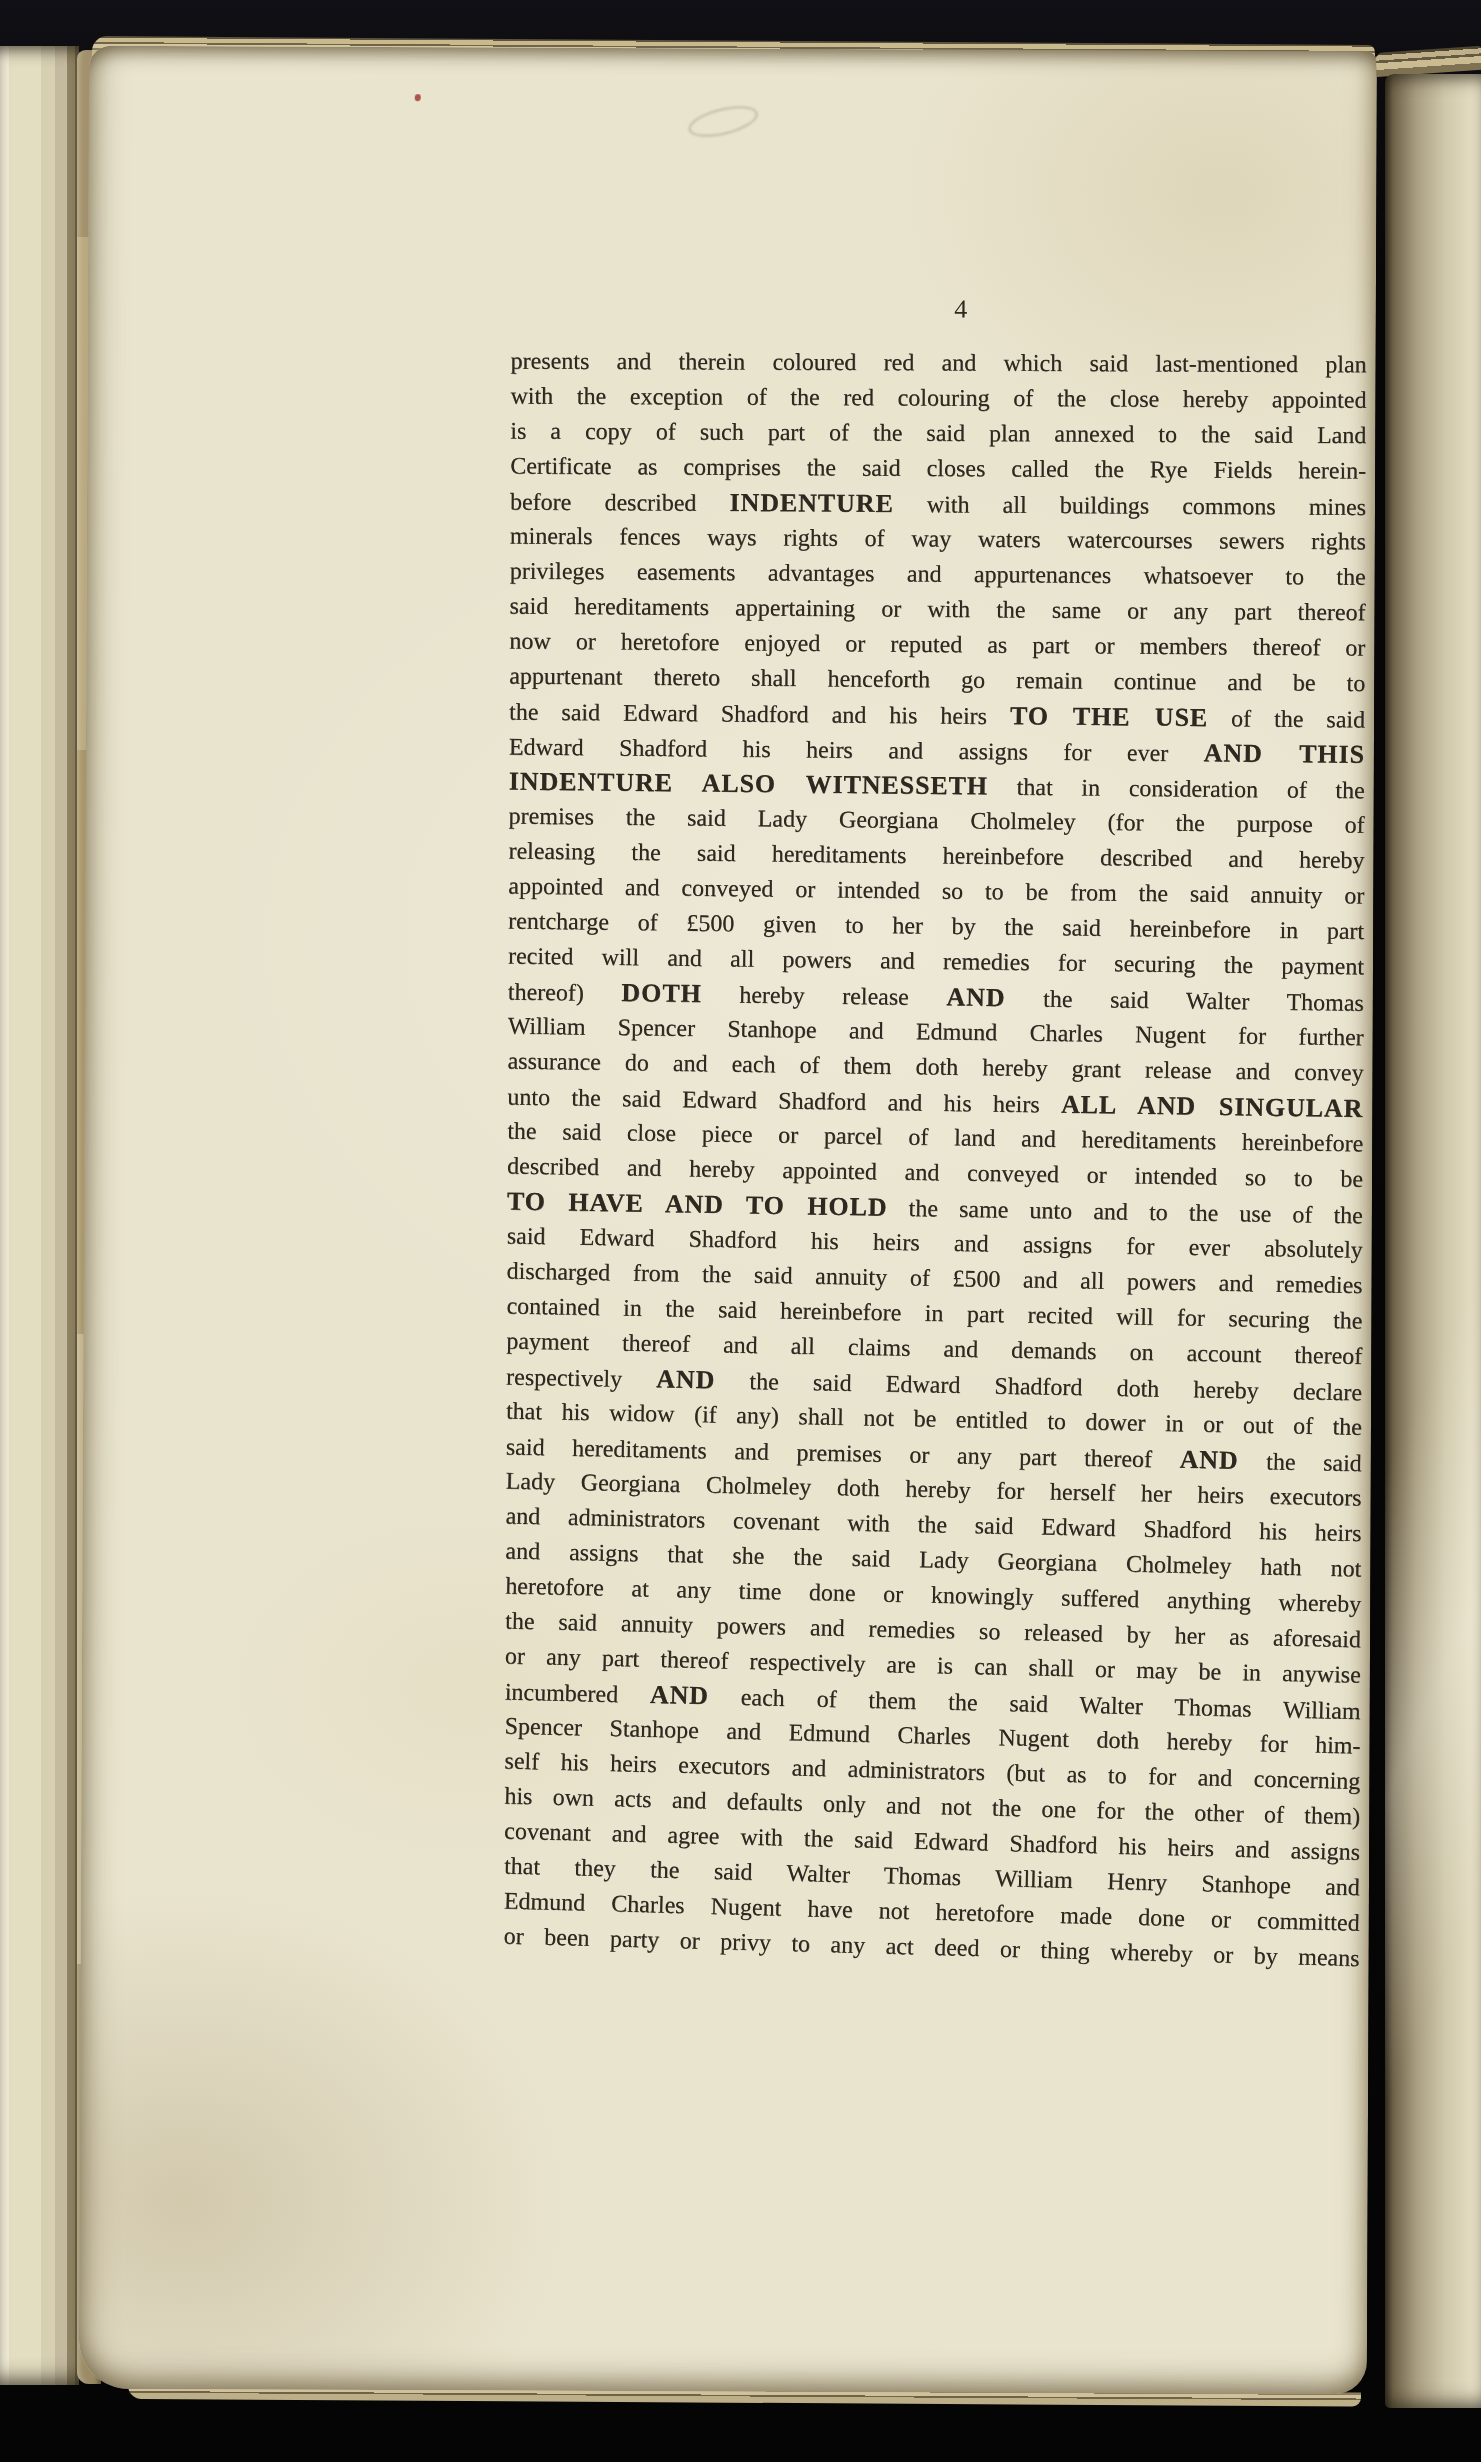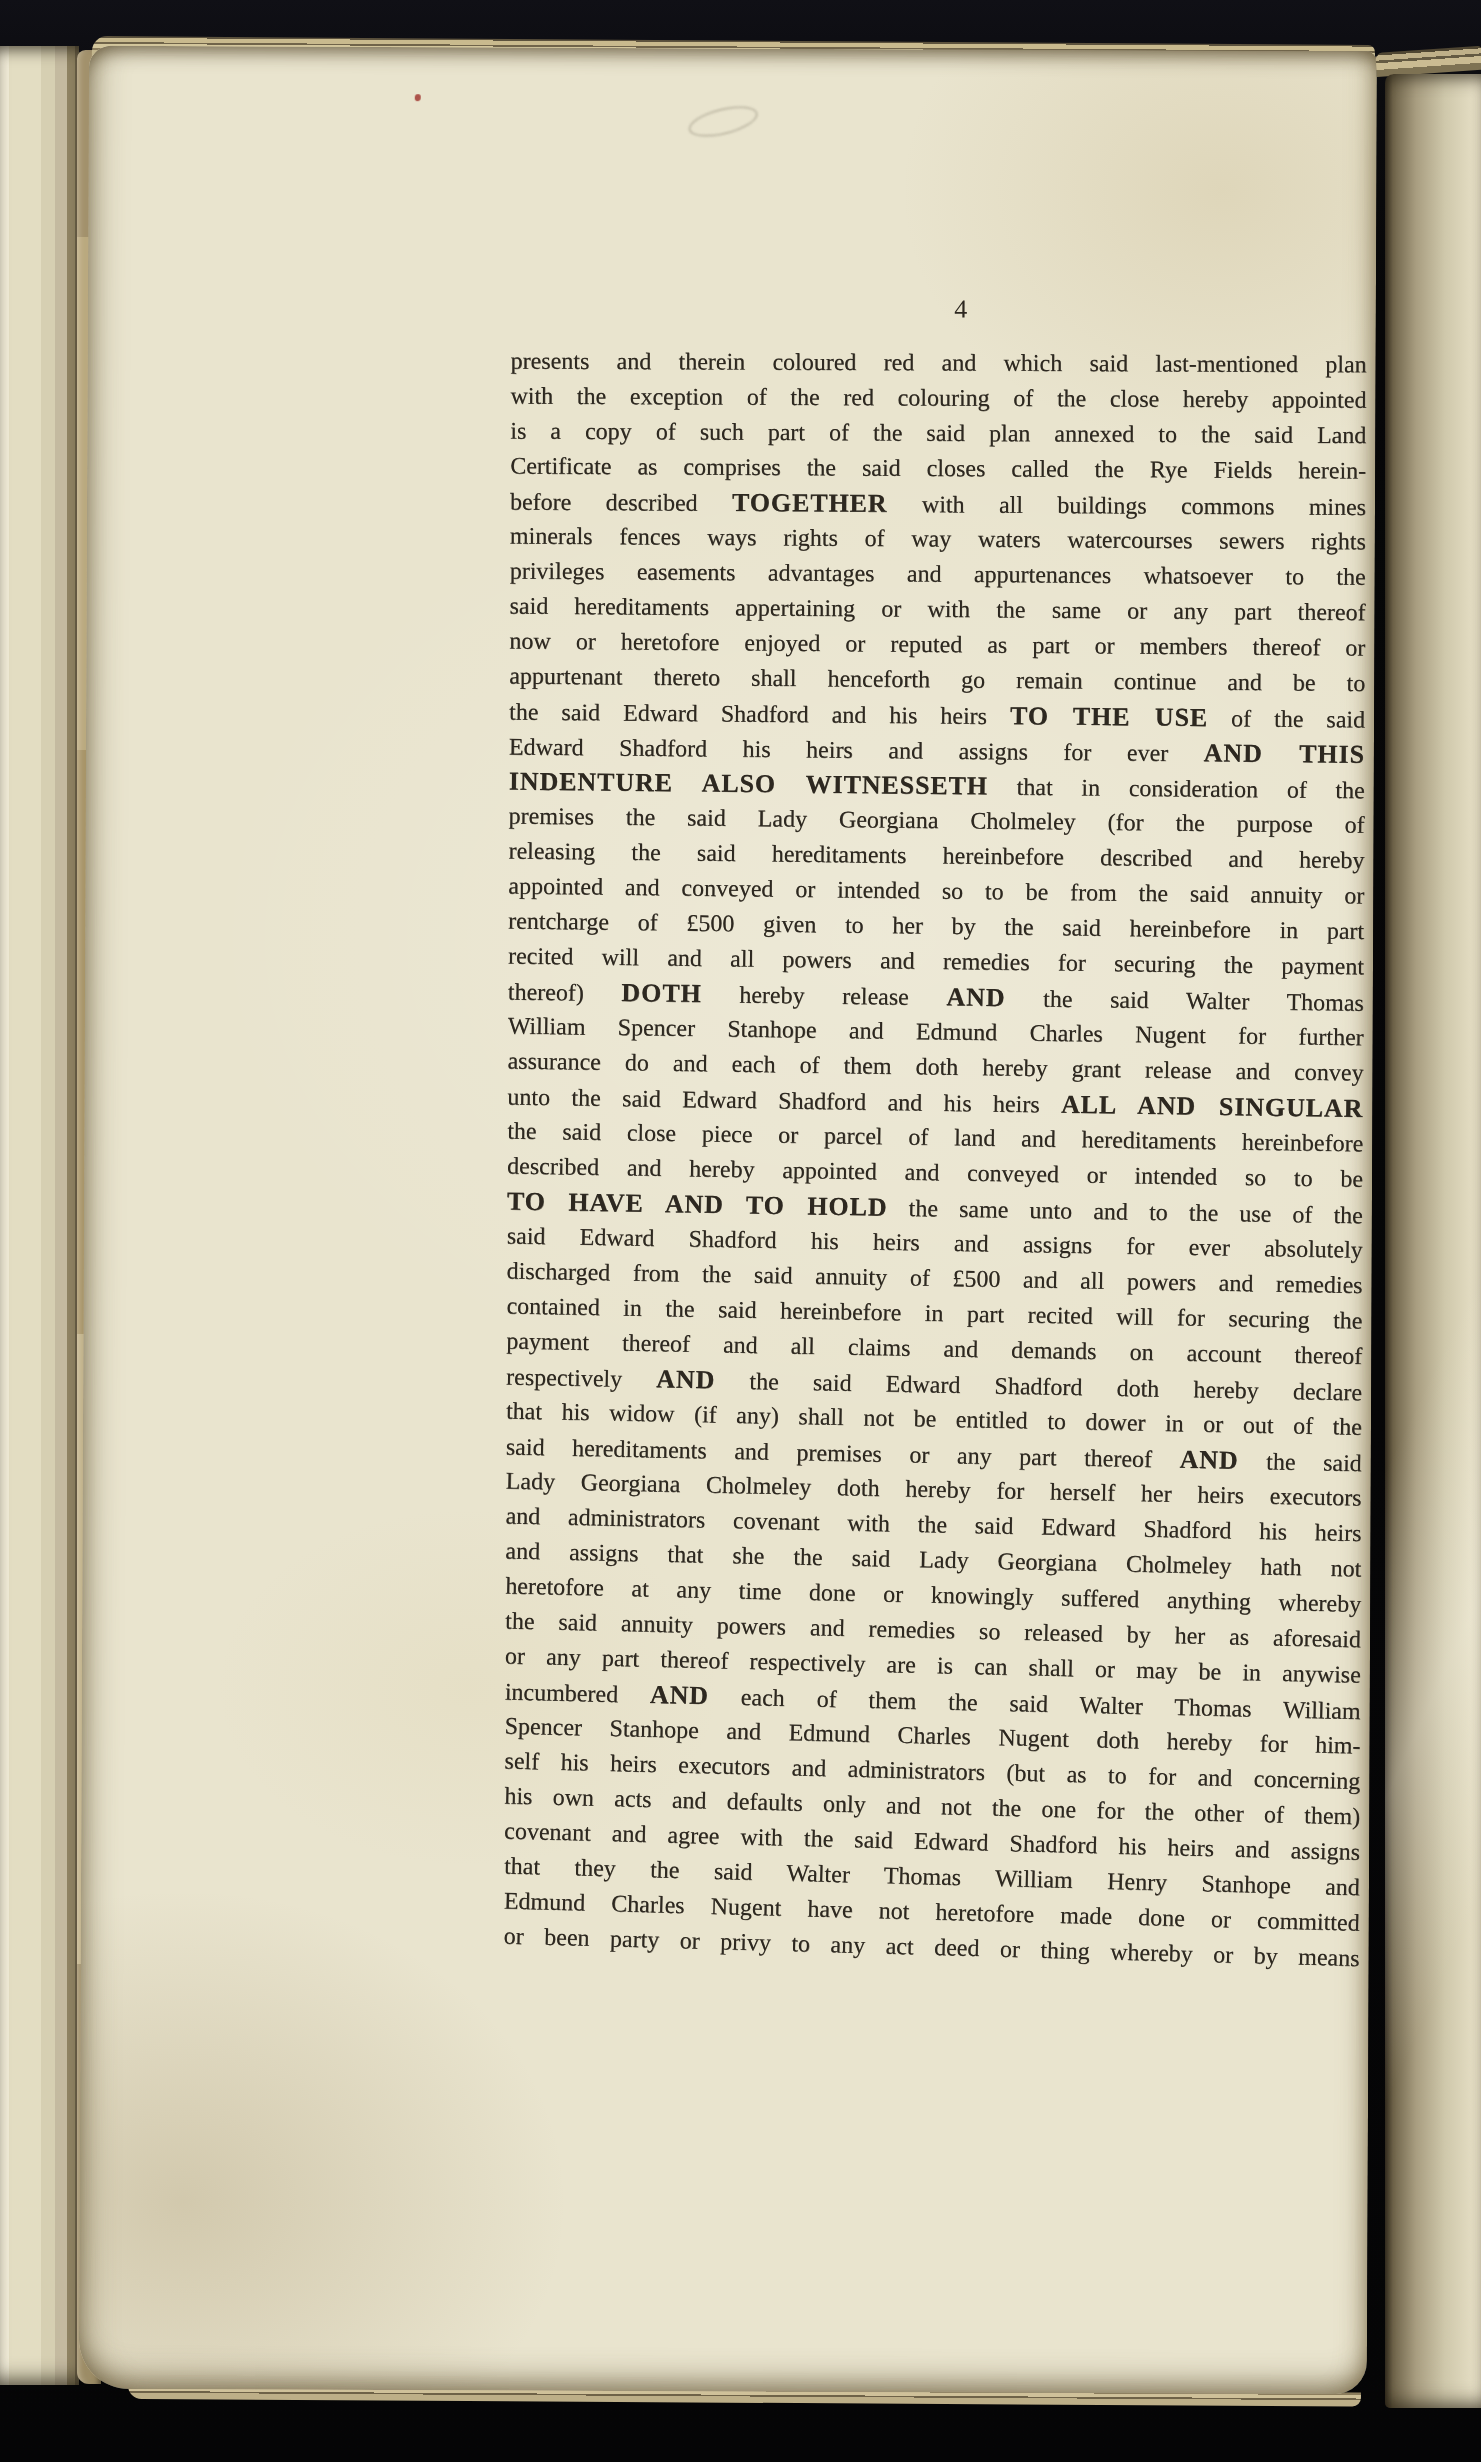--- a/index.html
+++ b/index.html
@@ -106,21 +106,21 @@
   <div class="top-edge-band"></div>
   <div class="bottom-edge-band"></div>
 
   <div class="page">
     <div class="folio">4</div>
     <div class="text-block">
         <div class="text-line" style="transform: rotate(0deg);"><span>presents and therein coloured red and which said last-mentioned plan</span></div>
         <div class="text-line" style="transform: rotate(0.028deg);"><span>with the exception of the red colouring of the close hereby appointed</span></div>
         <div class="text-line" style="transform: rotate(0.056deg);"><span>is a copy of such part of the said plan annexed to the said Land</span></div>
         <div class="text-line" style="transform: rotate(0.084deg);"><span>Certificate as comprises the said closes called the Rye Fields herein-</span></div>
-        <div class="text-line" style="transform: rotate(0.112deg);"><span>before described </span><span class="caps">TOGETHER</span><span> with all buildings commons mines</span></div>
+        <div class="text-line" style="transform: rotate(0.112deg);"><span>before described </span><span class="caps">INDENTURE</span><span> with all buildings commons mines</span></div>
         <div class="text-line" style="transform: rotate(0.14deg);"><span>minerals fences ways rights of way waters watercourses sewers rights</span></div>
         <div class="text-line" style="transform: rotate(0.168deg);"><span>privileges easements advantages and appurtenances whatsoever to the</span></div>
         <div class="text-line" style="transform: rotate(0.196deg);"><span>said hereditaments appertaining or with the same or any part thereof</span></div>
         <div class="text-line" style="transform: rotate(0.224deg);"><span>now or heretofore enjoyed or reputed as part or members thereof or</span></div>
         <div class="text-line" style="transform: rotate(0.252deg);"><span>appurtenant thereto shall henceforth go remain continue and be to</span></div>
         <div class="text-line" style="transform: rotate(0.28deg);"><span>the said Edward Shadford and his heirs </span><span class="caps">TO THE USE</span><span> of the said</span></div>
         <div class="text-line" style="transform: rotate(0.308deg);"><span>Edward Shadford his heirs and assigns for ever </span><span class="caps">AND THIS</span></div>
         <div class="text-line" style="transform: rotate(0.336deg);"><span class="caps">INDENTURE ALSO WITNESSETH</span><span> that in consideration of the</span></div>
         <div class="text-line" style="transform: rotate(0.364deg);"><span>premises the said Lady Georgiana Cholmeley (for the purpose of</span></div>
         <div class="text-line" style="transform: rotate(0.392deg);"><span>releasing the said hereditaments hereinbefore described and hereby</span></div>

